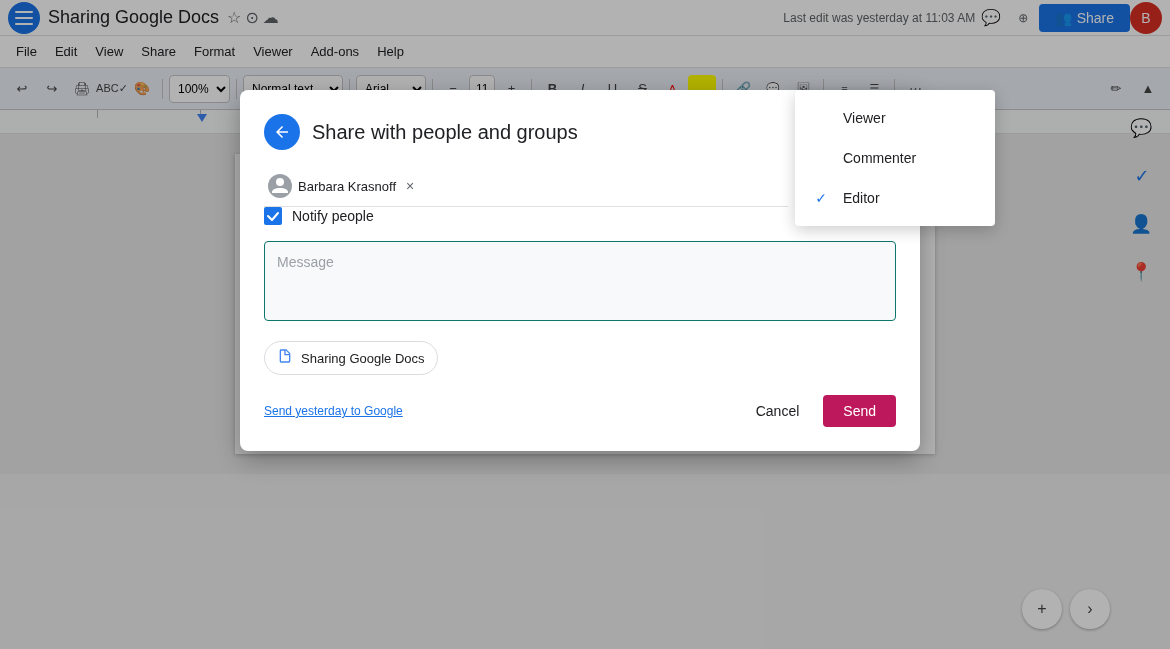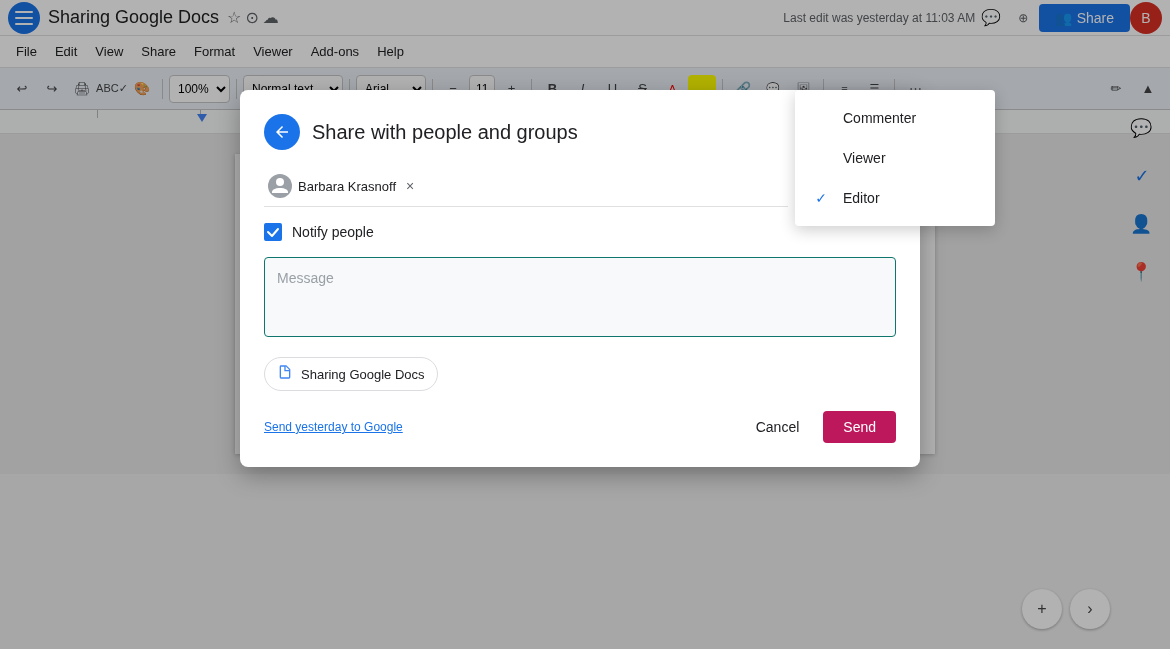--- a/index.html
+++ b/index.html
@@ -290,21 +290,20 @@
       cursor: pointer;
       color: #5f6368;
       font-size: 20px;
     }
 
     
     .people-input-row {
       display: flex;
       align-items: center;
       gap: 8px;
-      margin-bottom: 16px;
     }
 
     .people-input-box {
       flex: 1;
       border: none;
       border-bottom: 1px solid #e0e0e0;
       padding: 4px 4px 8px;
       display: flex;
       align-items: center;
       gap: 8px;
@@ -724,25 +723,25 @@
       <div class="footer-buttons">
         <button class="cancel-btn">Cancel</button>
         <button class="send-btn">Send</button>
       </div>
     </div>
   </div>
 
   <div class="dropdown-menu">
     <div class="dropdown-item">
       <div class="check-icon" style="visibility:hidden;">✓</div>
-      <span>Commenter</span>
+      <span>Viewer</span>
     </div>
     <div class="dropdown-item">
       <div class="check-icon" style="visibility:hidden;">✓</div>
-      <span>Viewer</span>
+      <span>Commenter</span>
     </div>
     <div class="dropdown-item">
       <div class="check-icon" style="color:#1a73e8;">✓</div>
       <span>Editor</span>
     </div>
   </div>
 
 </div>
 
 </body></html>

